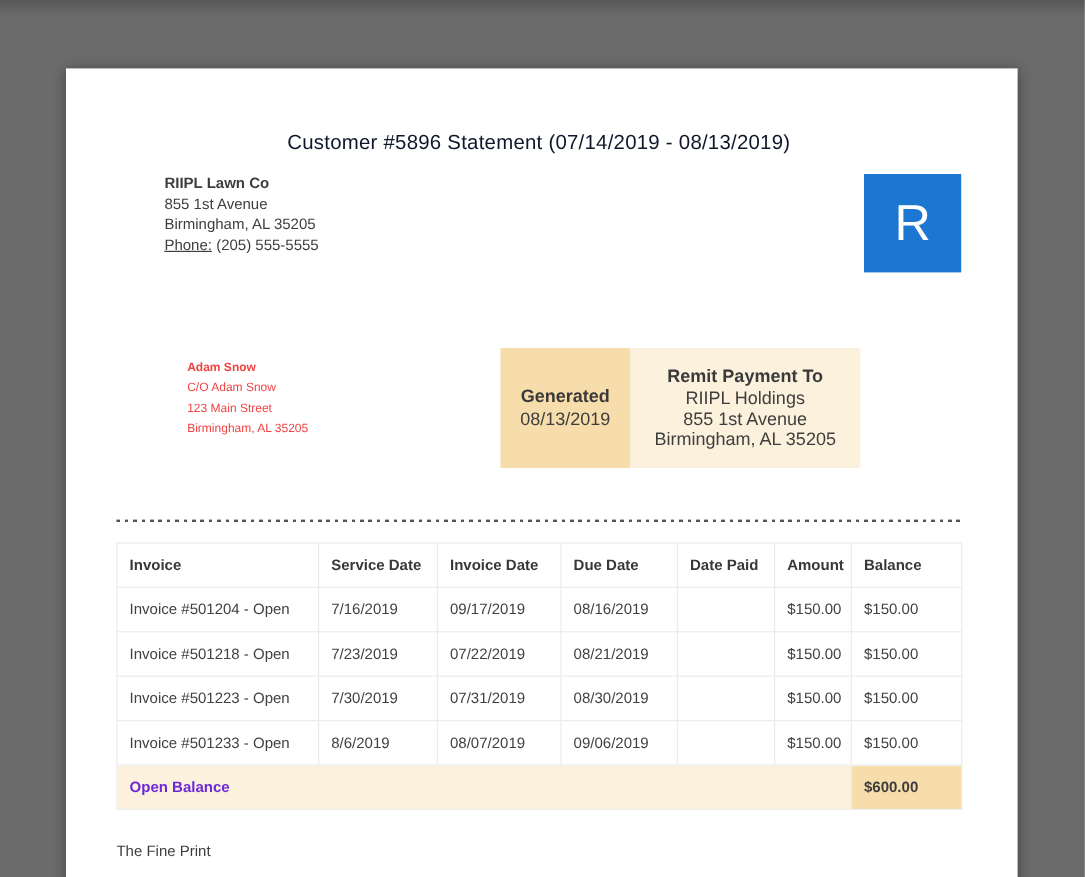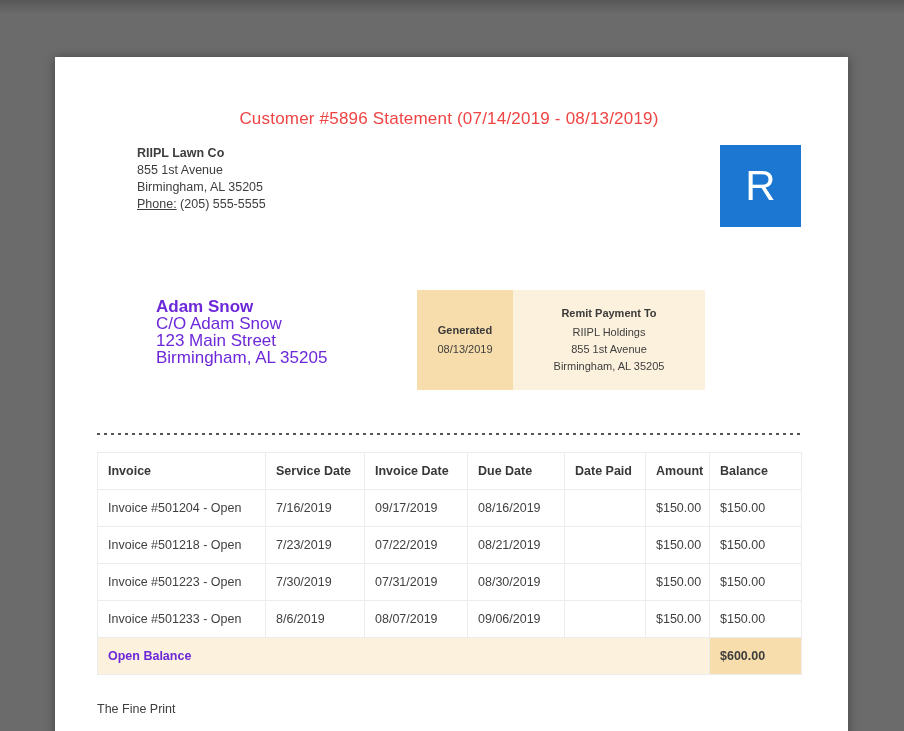--- a/index.html
+++ b/index.html
@@ -16,51 +16,51 @@
     font-family:"Liberation Sans", sans-serif;
     -webkit-font-smoothing:antialiased;
   }
   .page{
     position:absolute;left:55px;top:57px;width:793px;height:1000px;
     background:#ffffff;box-shadow:0 1px 10px rgba(0,0,0,.38);
     padding:0 47px 0 42px;color:#3e3e3e;
   }
   .doc-title{
     margin-top:52px;text-align:center;font-size:17px;font-weight:400;
-    color:#ef4444;letter-spacing:.2px;
+    color:#0f172a;letter-spacing:.2px;
   }
   .header-row{
     display:flex;justify-content:space-between;align-items:flex-start;
     margin-top:16px;
     gap:25px;
   }
   .company-block{margin-left:40px;font-size:12.5px;line-height:17px;color:#3e3e3e;}
   .company-name{font-weight:bold;}
   .phone-label{text-decoration:underline;}
   .logo-box{
     width:81px;height:82px;background:var(--brand-blue);
     display:flex;align-items:center;justify-content:center;
     color:#ffffff;font-size:42px;font-weight:400;line-height:1;
   }
   .billing-row{
     display:flex;justify-content:space-between;align-items:flex-start;
     margin-top:63px;
   }
-  .customer-block{margin-left:59px;margin-top:8px;font-size:17px;line-height:17px;color:#6d28d9;}
+  .customer-block{margin-left:59px;margin-top:8px;font-size:10px;line-height:17px;color:#ef4444;}
   .customer-name{font-weight:bold;}
   .summary-box{display:flex;width:384px;min-height:100px;}
   .summary-cell{
     display:flex;flex-direction:column;justify-content:center;align-items:center;
-    text-align:center;font-size:11px;line-height:17px;color:#3e3e3e;
+    text-align:center;font-size:15px;line-height:17px;color:#3e3e3e;
     background:var(--highlight-light);padding:8px 6px;
   }
   .summary-cell.dark{background:var(--highlight-dark);}
   .summary-cell .lbl{font-weight:bold;margin-bottom:2px;color:#3a3a3a;}
   .cell-balance{width:96px;}
-  .cell-generated{width:96px;}
+  .cell-generated{width:108px;}
   .cell-remit{width:192px;}
   .dotted-divider{
     margin-top:43px;height:2px;
     background:repeating-linear-gradient(90deg,#555 0 3px,transparent 3px 7px);
   }
   table.invoice-table{
     width:100%;margin-top:17px;border-collapse:collapse;
     font-size:12.5px;color:#414141;table-layout:fixed;border-radius:20px;
   }
   .invoice-table th,.invoice-table td{

